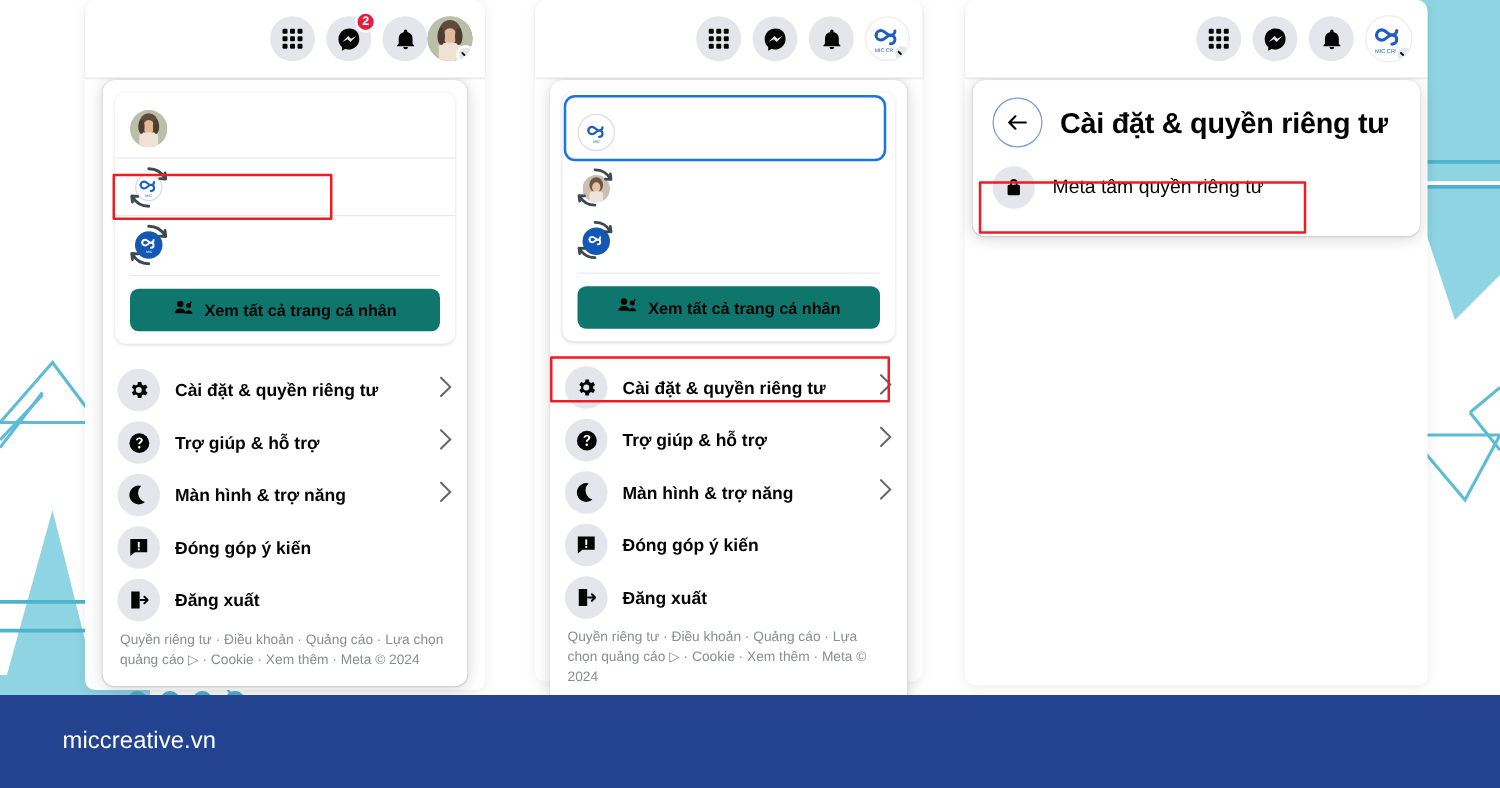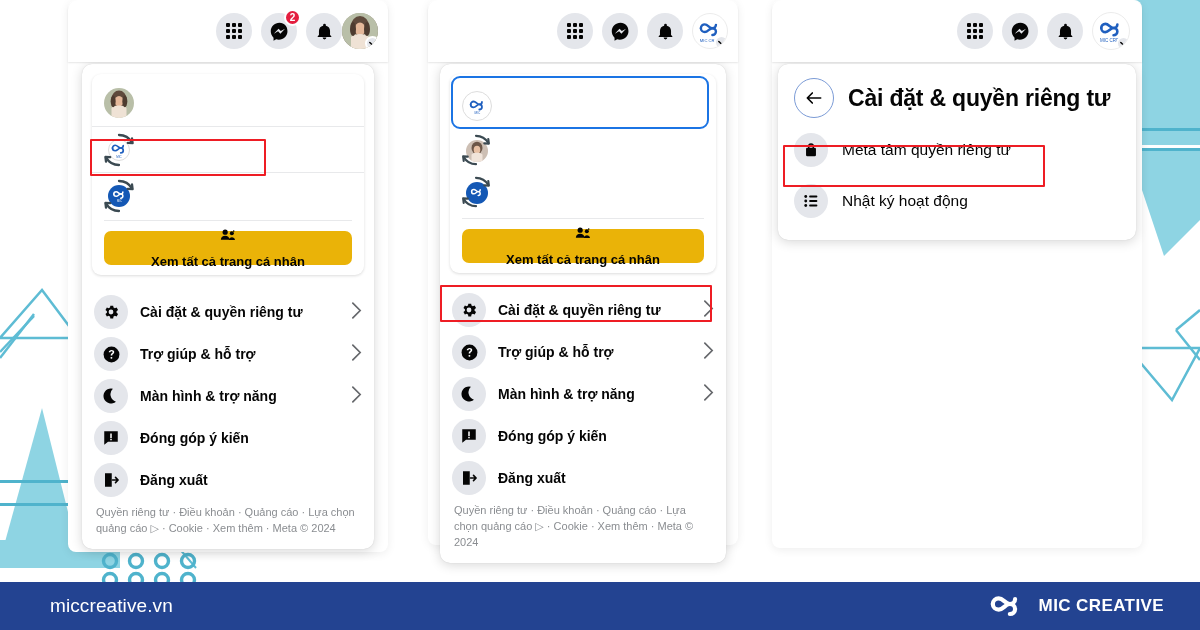--- a/index.html
+++ b/index.html
@@ -7,21 +7,21 @@
     width: 1200px; height: 630px;
     font-family: "Liberation Sans", sans-serif;
     background: #ffffff;
     overflow: hidden;
   }
   #root { position: relative; width: 1200px; height: 630px; background:#fff; overflow:hidden; }
   .bg-svg { position:absolute; left:0; top:0; width:1200px; height:630px; }
 
   
   .footer {
-    position: absolute; left:0; bottom:0; width:1200px; height:48px;
+    position: absolute; left:0; bottom:0; width:1200px; height:74px;
     background:#234391; display:flex; align-items:center; z-index:40;
   }
   .footer-url { color:#ffffff; font-size:19px; margin-left:50px; letter-spacing:.1px; }
   .footer-brand { margin-left:auto; margin-right:36px; display:flex; align-items:center; gap:12px; }
   .footer-brand-name { color:#fff; font-size:17px; font-weight:bold; letter-spacing:.4px; }
 
   
   .panel { position:absolute; z-index:20; }
   .topbar {
     background:#ffffff; border-radius:10px 10px 0 0;
@@ -70,23 +70,23 @@
   .acct-name-blank{ flex:1; height:14px; margin-left:12px; }
 
   .ring-av {
     width:30px;height:30px;border-radius:50%;position:relative;flex:none;
     display:flex;align-items:center;justify-content:center;
   }
   .ring-av .ring { position:absolute; inset:-3px; }
   .ring-inner { width:22px;height:22px;border-radius:50%;overflow:hidden;display:flex;align-items:center;justify-content:center; }
 
   .seeall {
-    margin:0 12px; height:34px; background:#eab308; border-radius:7px;
+    margin:0 12px; height:34px; background:#0f766e; border-radius:7px;
     display:flex; align-items:center; justify-content:center; gap:8px;
-    font-size:13px; font-weight:bold; color:#050505;flex-direction:column;
+    font-size:13px; font-weight:bold; color:#050505;
   }
 
   
   .mrow { display:flex; align-items:center; padding:0 12px; position:relative; }
   .mrow-icon {
     width:34px;height:34px;border-radius:50%;background:#e4e6eb;flex:none;
     display:flex;align-items:center;justify-content:center;
   }
   .mrow-label { margin-left:12px; font-size:14px; color:#050505; font-weight:bold; flex:1; }
   .chev { color:#65676b; }
@@ -604,45 +604,23 @@
 
       <div class="p3-row">
         <span class="p3-icon">
           <svg width="18" height="18" viewBox="0 0 24 24">
               <path fill="#050505" d="M17 9h-1V7a4 4 0 0 0-8 0v2H7a1.6 1.6 0 0 0-1.6 1.6v8A1.6 1.6 0 0 0 7 20.2h10a1.6 1.6 0 0 0 1.6-1.6v-8A1.6 1.6 0 0 0 17 9zm-7-2a2 2 0 0 1 4 0v2h-4z"></path>
             </svg>
         </span>
         <span class="p3-label">Meta tâm quyền riêng tư</span>
       </div>
 
-      <div class="p3-row">
-        <span class="p3-icon">
-          <svg width="18" height="18" viewBox="0 0 24 24">
-            <circle cx="5" cy="6" r="1.9" fill="#050505"></circle>
-              <rect x="9.5" y="4.8" width="11" height="2.4" rx="1.2" fill="#050505"></rect>
-            <circle cx="5" cy="12" r="1.9" fill="#050505"></circle>
-              <rect x="9.5" y="10.8" width="11" height="2.4" rx="1.2" fill="#050505"></rect>
-            <circle cx="5" cy="18" r="1.9" fill="#050505"></circle>
-              <rect x="9.5" y="16.8" width="11" height="2.4" rx="1.2" fill="#050505"></rect>
-          </svg>
-        </span>
-        <span class="p3-label">Nhật ký hoạt động</span>
-      </div>
 
     </div>
   </div>
 
   <div class="hl" style="left:783px; top:145px; width:262px; height:42px;"></div>
 
   <div class="footer">
     <div class="footer-url">miccreative.vn</div>
-    <div class="footer-brand">
-      <span>
-        <svg width="40" height="26" viewBox="0 0 48 30">
-          <path d="M7 15c0-4 3.2-6.8 7-6.8 5.7 0 7.7 6.8 13.4 6.8 3.5 0 6.3-2.5 6.3-6" stroke="#fff" stroke-width="5" fill="none" stroke-linecap="round"></path>
-          <path d="M7 15c0 4 3.2 6.8 7 6.8 5.7 0 7.7-6.8 13.4-6.8 3.5 0 6.3 2.5 6.3 6 0 3.6-2.8 6-6.3 6" stroke="#fff" stroke-width="5" fill="none" stroke-linecap="round"></path>
-        </svg>
-      </span>
-      <span class="footer-brand-name">MIC CREATIVE</span>
-    </div>
   </div>
 
 </div>
 
 </body></html>

